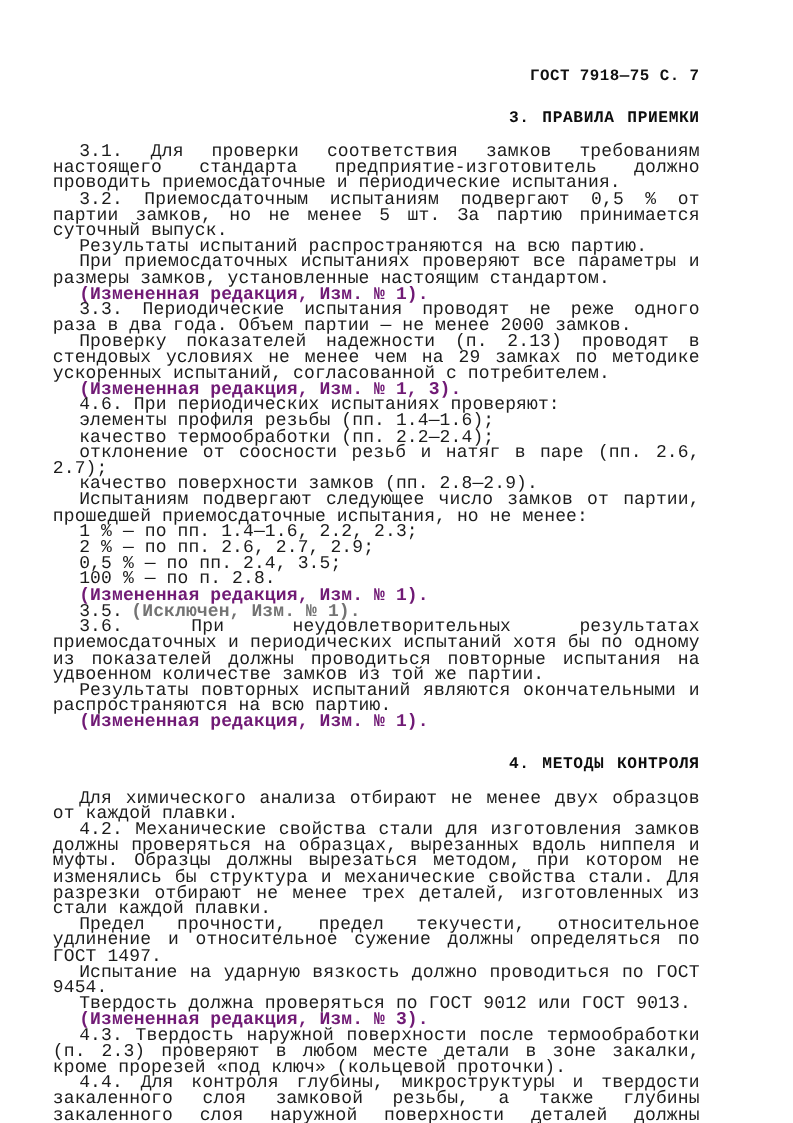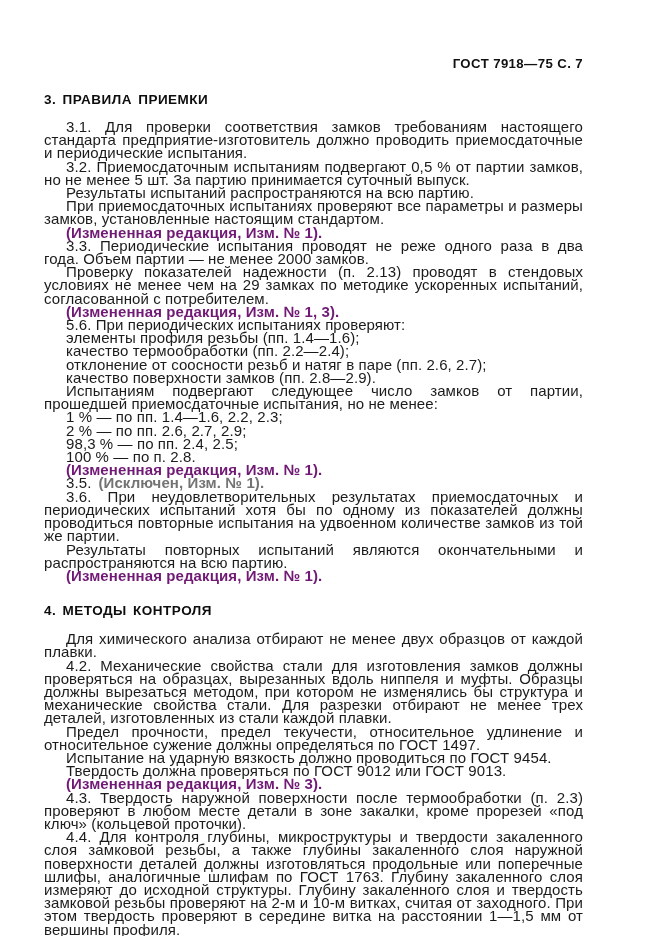--- a/index.html
+++ b/index.html
@@ -6,21 +6,21 @@
     margin: 0;
     padding: 0;
     background: #ffffff;
   }
   .page {
     position: relative;
     width: 661px;
     height: 936px;
     background: #ffffff;
     overflow: hidden;
-    font-family: Liberation Sans, sans-serif;
+    font-family: Liberation Mono, monospace;
     color: #1b1b1b;
   }
   .content {
     position: absolute;
     left: 44px;
     top: 56px;
     width: 539px;
   }
   .doc-header {
     font-size: 13.2px;
@@ -28,21 +28,21 @@
     text-align: right;
     letter-spacing: 0.4px;
     color: #111;
     height: 15px;
     line-height: 15px;
   }
   .section-title {
     margin: 21px 0 13px 0;
     font-size: 13.5px;
     font-weight: bold;
-    text-align: left;
+    text-align: right;
     letter-spacing: 0.5px;
     word-spacing: 2px;
     color: #0d0d0d;
     line-height: 15px;
   }
   .section-title.second {
     margin-bottom: 14px;
   }
   p.para {
     margin: 0;
@@ -77,29 +77,29 @@
       <div class="section-title">3. ПРАВИЛА ПРИЕМКИ</div>
 
       <p class="para">3.1. Для проверки соответствия замков требованиям настоящего стандарта предприятие-изготовитель должно проводить приемосдаточные и периодические испытания.</p>
       <p class="para">3.2. Приемосдаточным испытаниям подвергают 0,5 % от партии замков, но не менее 5 шт. За партию принимается суточный выпуск.</p>
       <p class="para">Результаты испытаний распространяются на всю партию.</p>
       <p class="para">При приемосдаточных испытаниях проверяют все параметры и размеры замков, установленные настоящим стандартом.</p>
       <p class="para bold">(Измененная редакция, Изм. № 1).</p>
       <p class="para">3.3. Периодические испытания проводят не реже одного раза в два года. Объем партии — не менее 2000 замков.</p>
       <p class="para">Проверку показателей надежности (п. 2.13) проводят в стендовых условиях не менее чем на 29 замках по методике ускоренных испытаний, согласованной с потребителем.</p>
       <p class="para bold">(Измененная редакция, Изм. № 1, 3).</p>
-      <p class="para">5.6. При периодических испытаниях проверяют:</p>
+      <p class="para">4.6. При периодических испытаниях проверяют:</p>
       <p class="para">элементы профиля резьбы (пп. 1.4—1.6);</p>
       <p class="para">качество термообработки (пп. 2.2—2.4);</p>
       <p class="para">отклонение от соосности резьб и натяг в паре (пп. 2.6, 2.7);</p>
       <p class="para">качество поверхности замков (пп. 2.8—2.9).</p>
       <p class="para">Испытаниям подвергают следующее число замков от партии, прошедшей приемосдаточные испытания, но не менее:</p>
       <p class="para">1 % — по пп. 1.4—1.6, 2.2, 2.3;</p>
       <p class="para">2 % — по пп. 2.6, 2.7, 2.9;</p>
-      <p class="para">98,3 % — по пп. 2.4, 2.5;</p>
+      <p class="para">0,5 % — по пп. 2.4, 3.5;</p>
       <p class="para">100 % — по п. 2.8.</p>
       <p class="para bold">(Измененная редакция, Изм. № 1).</p>
       <p class="para"><span class="clause-num">3.5.</span><span class="inline-bold">(Исключен, Изм. № 1).</span></p>
       <p class="para">3.6. При неудовлетворительных результатах приемосдаточных и периодических испытаний хотя бы по одному из показателей должны проводиться повторные испытания на удвоенном количестве замков из той же партии.</p>
       <p class="para">Результаты повторных испытаний являются окончательными и распространяются на всю партию.</p>
       <p class="para bold">(Измененная редакция, Изм. № 1).</p>
     </div>
 
     <div>
       <div class="section-title second">4. МЕТОДЫ КОНТРОЛЯ</div>

